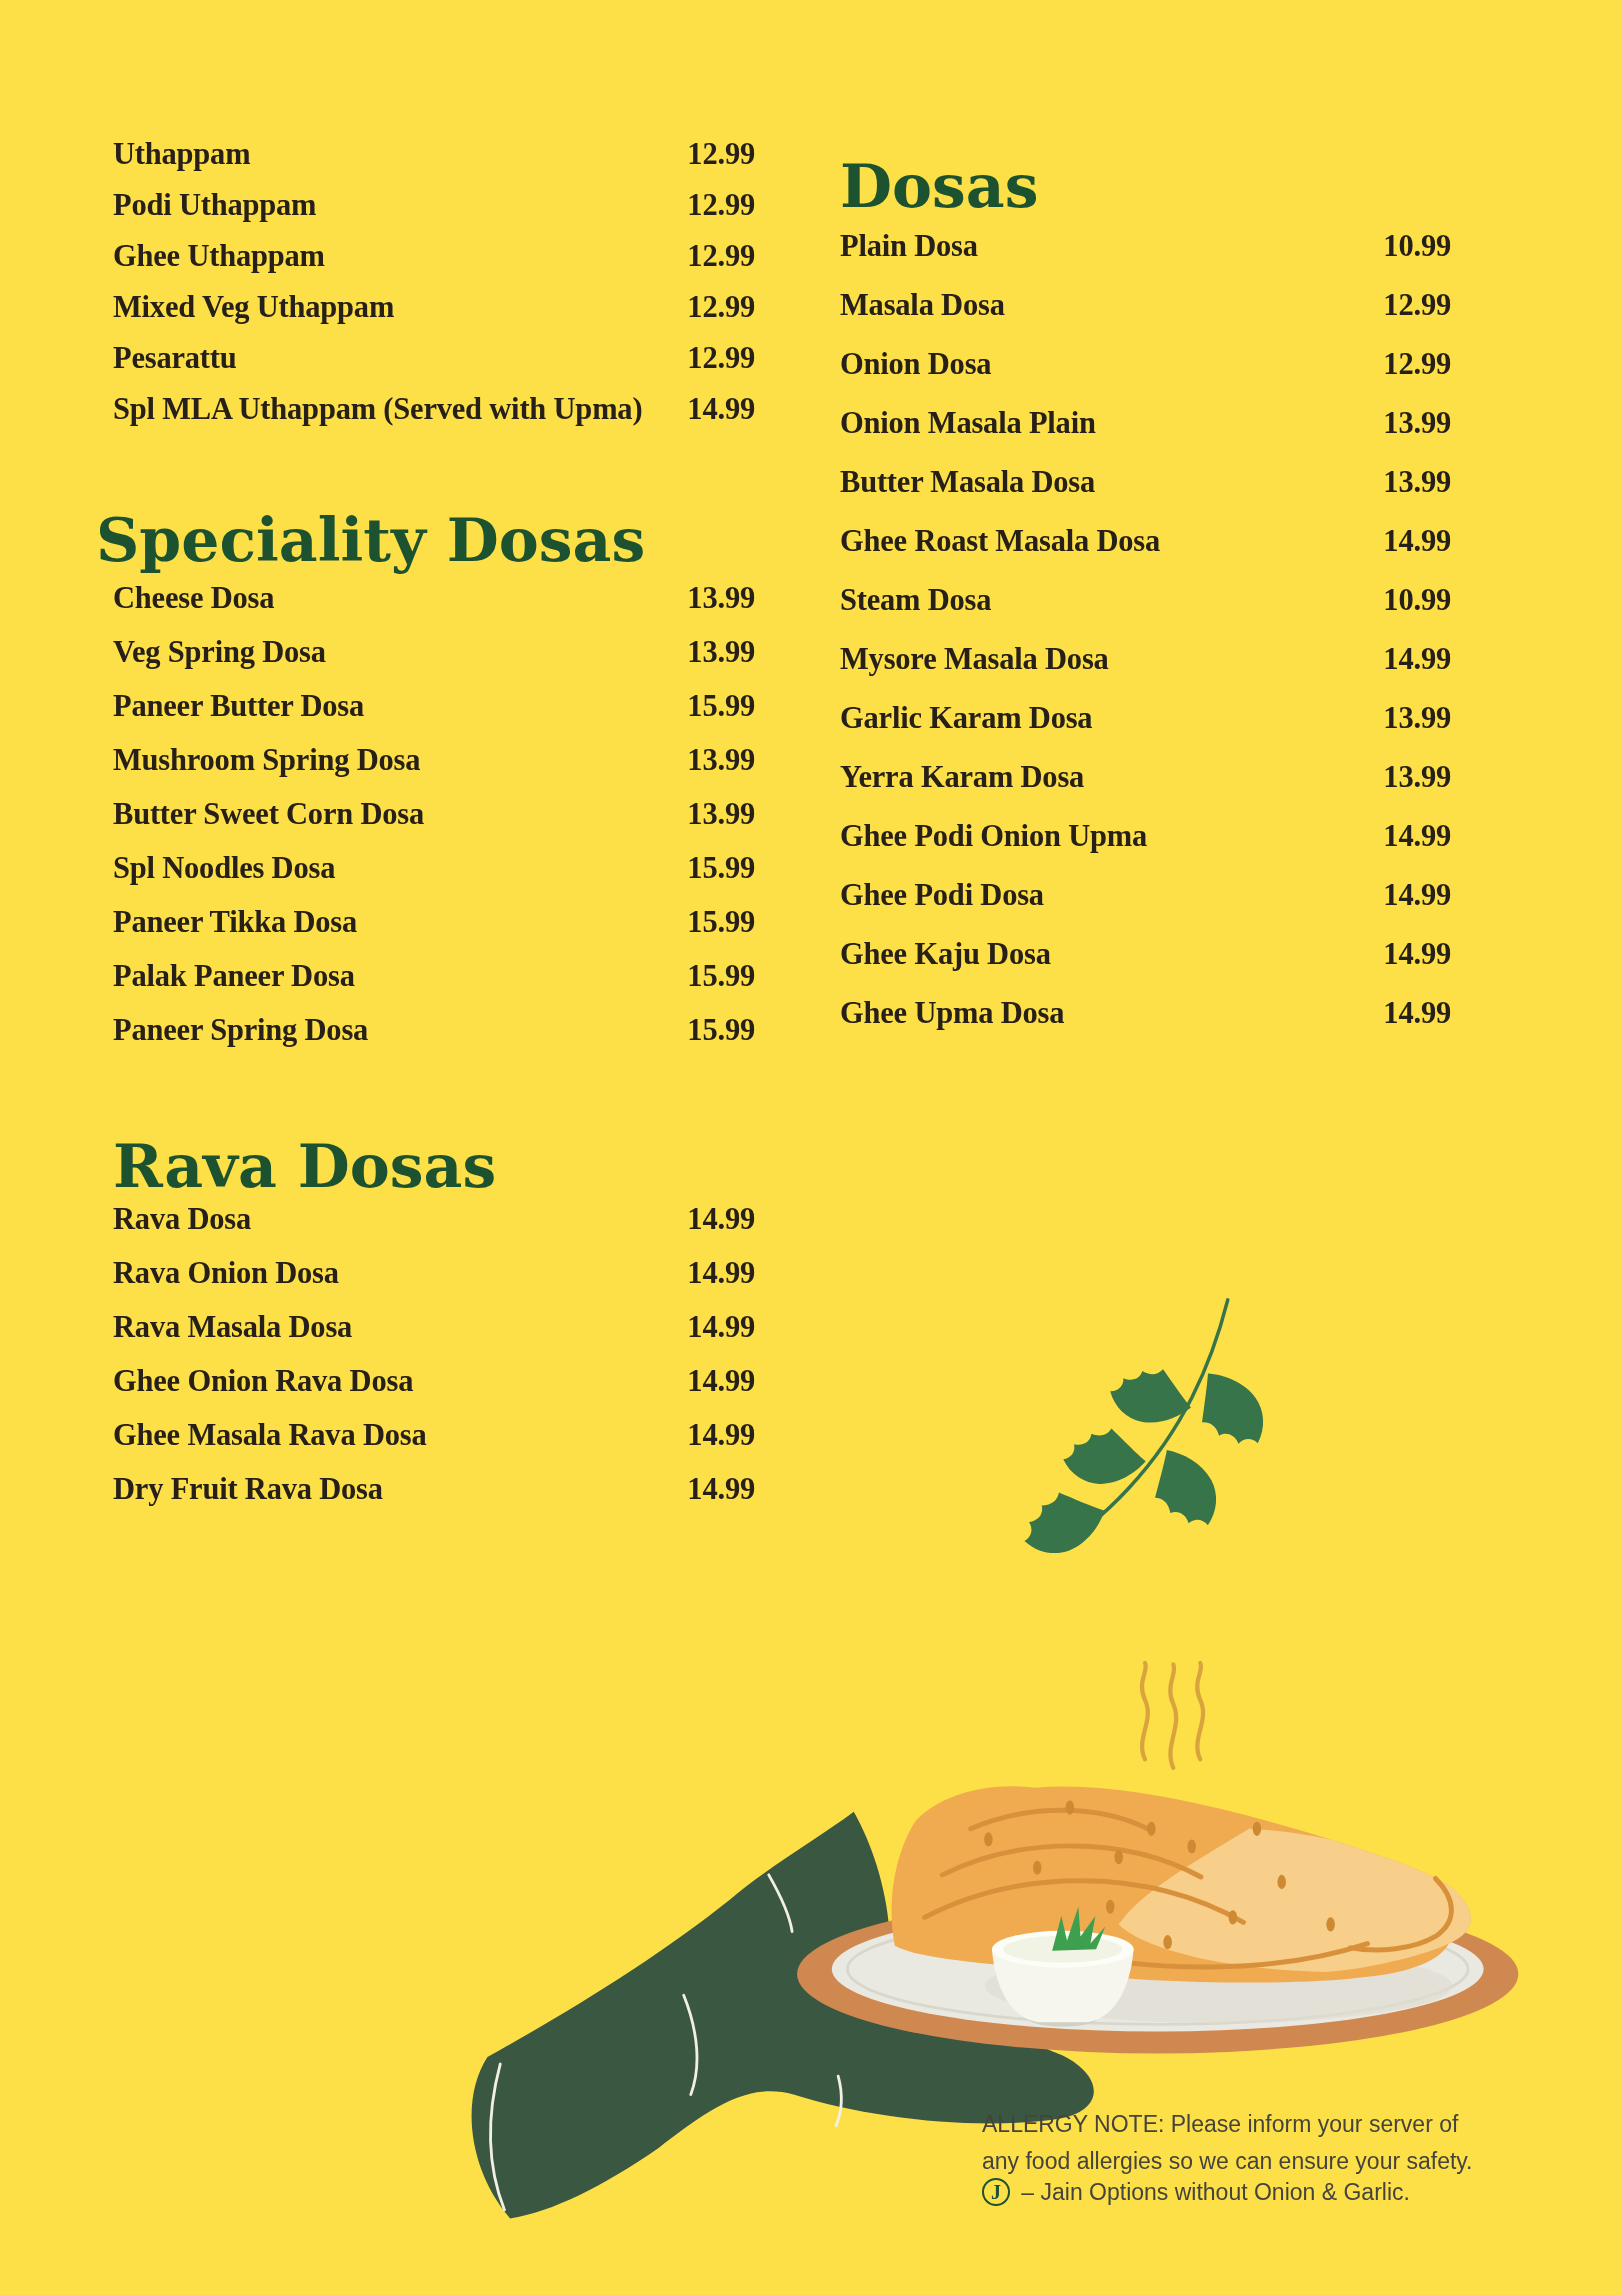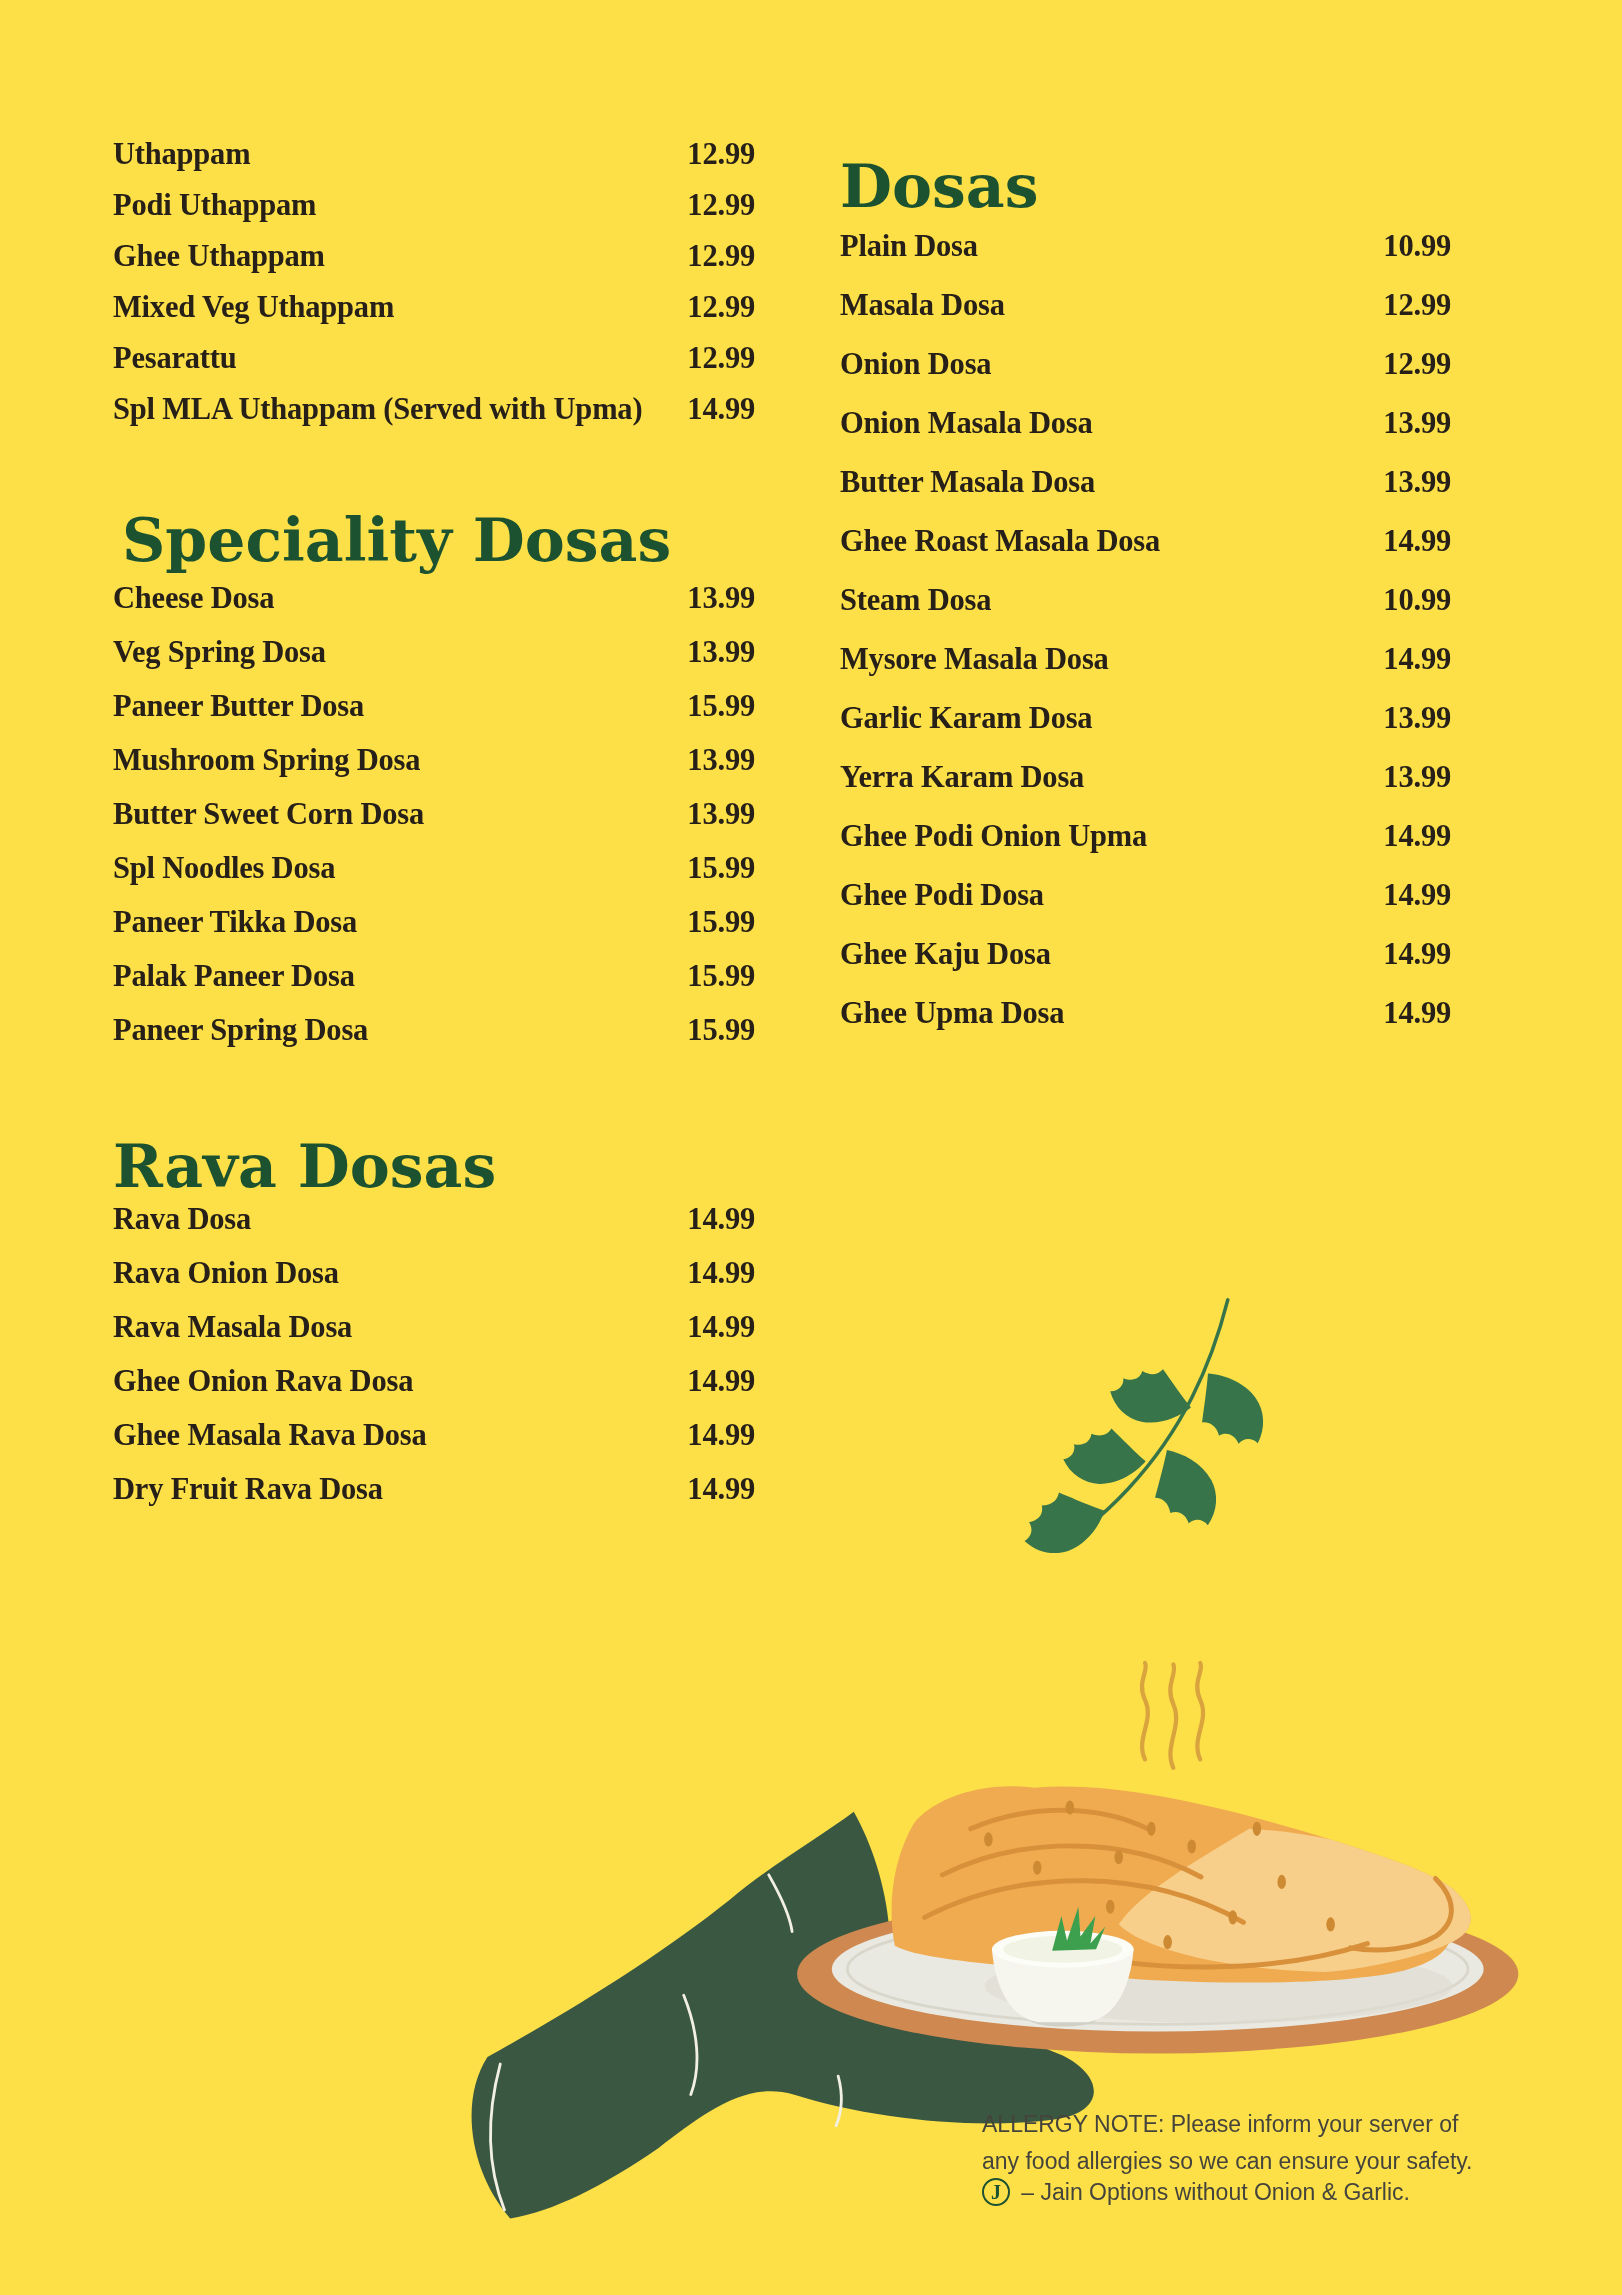--- a/index.html
+++ b/index.html
@@ -82,21 +82,21 @@
         <div class="menu-row">
           <span class="item-name">Pesarattu</span>
           <span class="item-price">12.99</span>
         </div>
         <div class="menu-row">
           <span class="item-name">Spl MLA Uthappam (Served with Upma)</span>
           <span class="item-price">14.99</span>
         </div>
       </div>
 
-    <h2 class="section-heading" style="left:122px;top:469px">Speciality Dosas</h2>
+    <h2 class="section-heading" style="left:96px;top:469px">Speciality Dosas</h2>
 
     <div class="group" style="left:113px;top:571px;width:642px;--rh:54px">
         <div class="menu-row">
           <span class="item-name">Cheese Dosa</span>
           <span class="item-price">13.99</span>
         </div>
         <div class="menu-row">
           <span class="item-name">Veg Spring Dosa</span>
           <span class="item-price">13.99</span>
         </div>
@@ -170,21 +170,21 @@
         </div>
         <div class="menu-row">
           <span class="item-name">Masala Dosa</span>
           <span class="item-price">12.99</span>
         </div>
         <div class="menu-row">
           <span class="item-name">Onion Dosa</span>
           <span class="item-price">12.99</span>
         </div>
         <div class="menu-row">
-          <span class="item-name">Onion Masala Dosa</span>
+          <span class="item-name">Onion Masala Plain</span>
           <span class="item-price">13.99</span>
         </div>
         <div class="menu-row">
           <span class="item-name">Butter Masala Dosa</span>
           <span class="item-price">13.99</span>
         </div>
         <div class="menu-row">
           <span class="item-name">Ghee Roast Masala Dosa</span>
           <span class="item-price">14.99</span>
         </div>

